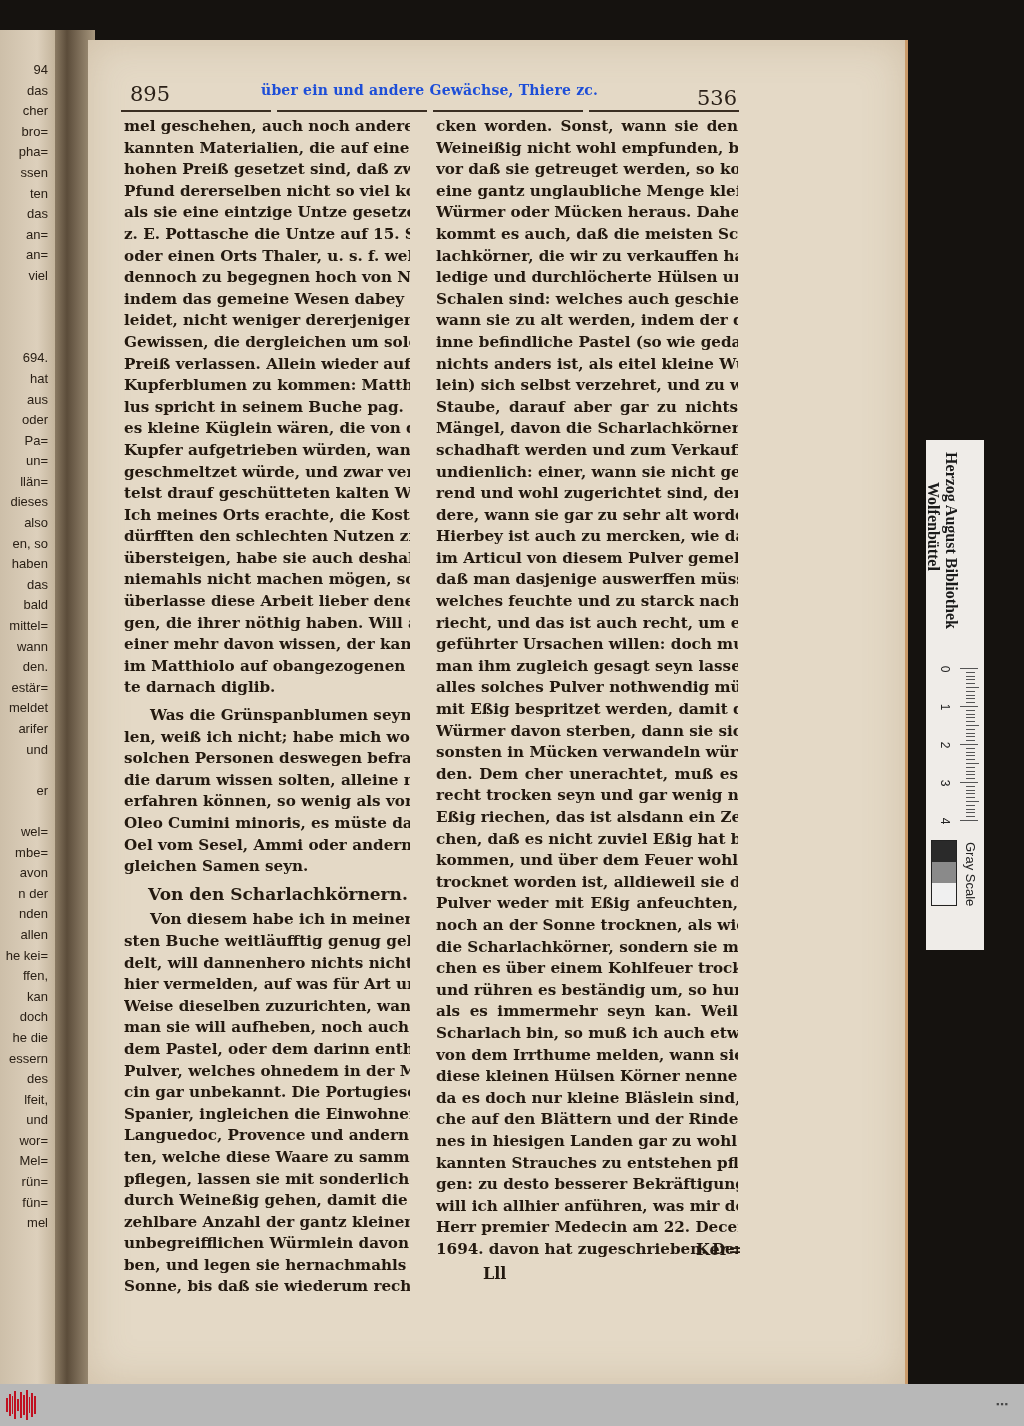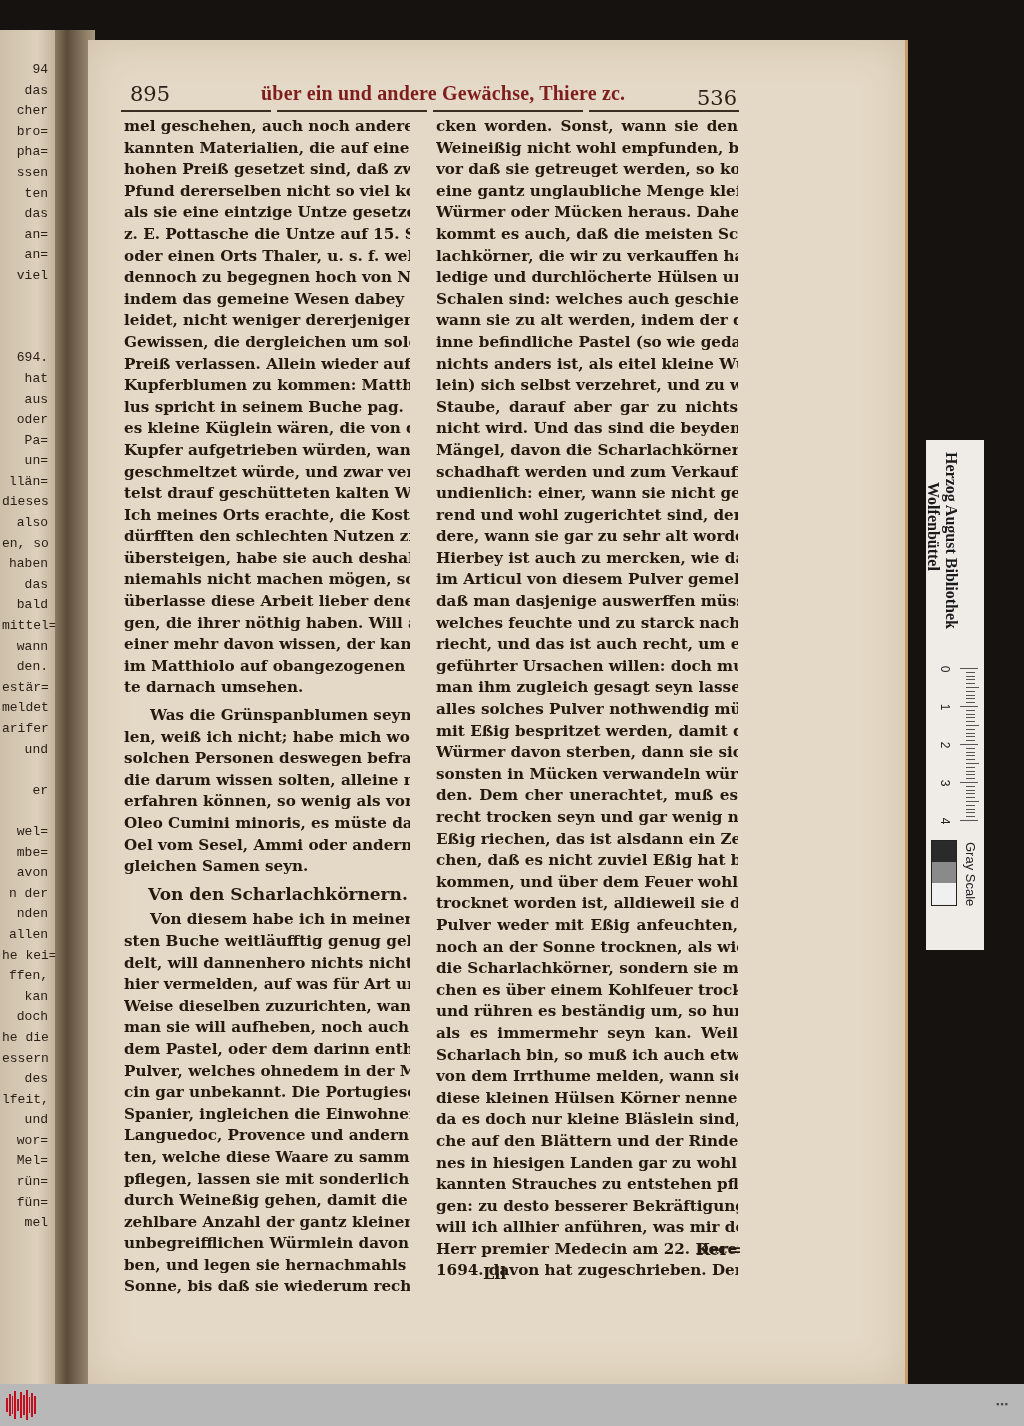--- a/index.html
+++ b/index.html
@@ -1,24 +1,24 @@
 <!DOCTYPE html>
 <html><head>
 <meta charset="utf-8">
 <style>
   html, body { margin:0; padding:0; }
   body { width:1024px; height:1426px; background:#141210; position:relative; overflow:hidden; font-family:"DejaVu Serif", serif; }
   .scan { position:absolute; left:0; top:0; width:1024px; height:1384px; background:#15120f; overflow:hidden; }
   .left-page { position:absolute; left:0; top:30px; width:62px; height:1354px; background:linear-gradient(90deg,#cdbfa9 0%,#ddd0bc 60%,#b9a98f 100%); }
-  .left-page-text { position:absolute; left:2px; top:30px; width:46px; font-size:13px; line-height:20.6px; color:#2a2016; text-align:right; white-space:pre; font-family:Liberation Mono, monospace; }
+  .left-page-text { position:absolute; left:2px; top:30px; width:46px; font-size:13px; line-height:20.6px; color:#2a2016; text-align:right; white-space:pre; font-family:Liberation Sans, sans-serif; }
   .gutter { position:absolute; left:55px; top:30px; width:40px; height:1354px; background:linear-gradient(90deg,#8a7a63 0%,#5b4c3a 30%,#a8987f 100%); }
   .page { position:absolute; left:88px; top:40px; width:817px; height:1344px; background:#e4d9c6; box-shadow: inset 0 0 40px rgba(150,120,80,.25); border-right:3px solid #c99a6a; }
   .header { position:absolute; left:33px; top:42px; width:620px; height:30px; }
   .header .pn-left { position:absolute; left:9px; top:0; font-size:21px; color:#2b2118; }
-  .header .title { position:absolute; left:140px; top:0; font-size:20px; color:#7f1d1d; font-weight:bold; letter-spacing:.2px;font-family:Liberation Serif, serif; }
+  .header .title { position:absolute; left:140px; top:0; font-size:14px; color:#1d4ed8; font-weight:bold; letter-spacing:.2px; }
   .header .pn-right { position:absolute; left:576px; top:4px; font-size:21px; color:#2b2118; }
   .rule { position:absolute; left:33px; top:70px; width:620px; height:2px; background:repeating-linear-gradient(90deg,#3a2e22 0 150px,transparent 150px 156px); }
   .col { position:absolute; top:76px; font-size:15.2px; line-height:21.6px; color:#23190f; font-weight:bold; text-align:justify; }
   .col-left { left:36px; width:286px; }
   .col-right { left:348px; width:302px; }
   .col p { margin:0; }
   .line { display:block; white-space:nowrap; overflow:hidden; text-align-last:justify; }
   .line.last { text-align-last:left; }
   .line.indent { padding-left:26px; }
   .heading { font-size:17px; font-weight:bold; padding-left:24px; margin:6px 0 4px; white-space:nowrap; }
@@ -133,21 +133,21 @@
           <span class="line">geschmeltzet würde, und zwar vermit=</span>
           <span class="line">telst drauf geschütteten kalten Wassers.</span>
           <span class="line">Ich meines Orts erachte, die Kosten</span>
           <span class="line">dürfften den schlechten Nutzen ziemlich</span>
           <span class="line">übersteigen, habe sie auch deshalben</span>
           <span class="line">niemahls nicht machen mögen, sondern</span>
           <span class="line">überlasse diese Arbeit lieber denenjeni=</span>
           <span class="line">gen, die ihrer nöthig haben. Will aber</span>
           <span class="line">einer mehr davon wissen, der kan sich</span>
           <span class="line">im Matthiolo auf obangezogenen Blat=</span>
-          <span class="line last">te darnach umsehen.</span>
+          <span class="line last">te darnach diglib.</span>
         </p>
       <p id="p2" style="margin-top: 6px;">
           <span class="line indent">Was die Grünspanblumen seyn sol=</span>
           <span class="line">len, weiß ich nicht; habe mich wohl bey</span>
           <span class="line">solchen Personen deswegen befraget,</span>
           <span class="line">die darum wissen solten, alleine nichts</span>
           <span class="line">erfahren können, so wenig als vom</span>
           <span class="line">Oleo Cumini minoris, es müste dann das</span>
           <span class="line">Oel vom Sesel, Ammi oder andern der=</span>
           <span class="line last">gleichen Samen seyn.</span>
@@ -184,21 +184,20 @@
           <span class="line">Würmer oder Mücken heraus. Daher</span>
           <span class="line">kommt es auch, daß die meisten Schar=</span>
           <span class="line">lachkörner, die wir zu verkauffen haben,</span>
           <span class="line">ledige und durchlöcherte Hülsen und</span>
           <span class="line">Schalen sind: welches auch geschiehet,</span>
           <span class="line">wann sie zu alt werden, indem der dar=</span>
           <span class="line">inne befindliche Pastel (so wie gedacht,</span>
           <span class="line">nichts anders ist, als eitel kleine Würm=</span>
           <span class="line">lein) sich selbst verzehret, und zu weissen</span>
           <span class="line">Staube, darauf aber gar zu nichts</span>
-          <span class="line">nicht wird.    Und das sind die beyden</span>
           <span class="line">Mängel, davon die Scharlachkörner</span>
           <span class="line">schadhaft werden und zum Verkauff</span>
           <span class="line">undienlich: einer, wann sie nicht gebüh=</span>
           <span class="line">rend und wohl zugerichtet sind, der an=</span>
           <span class="line">dere, wann sie gar zu sehr alt worden.</span>
           <span class="line">Hierbey ist auch zu mercken, wie daß ich</span>
           <span class="line">im Articul von diesem Pulver gemeldet,</span>
           <span class="line">daß man dasjenige auswerffen müsse,</span>
           <span class="line">welches feuchte und zu starck nach Eßig</span>
           <span class="line">riecht, und das ist auch recht, um erst an=</span>

